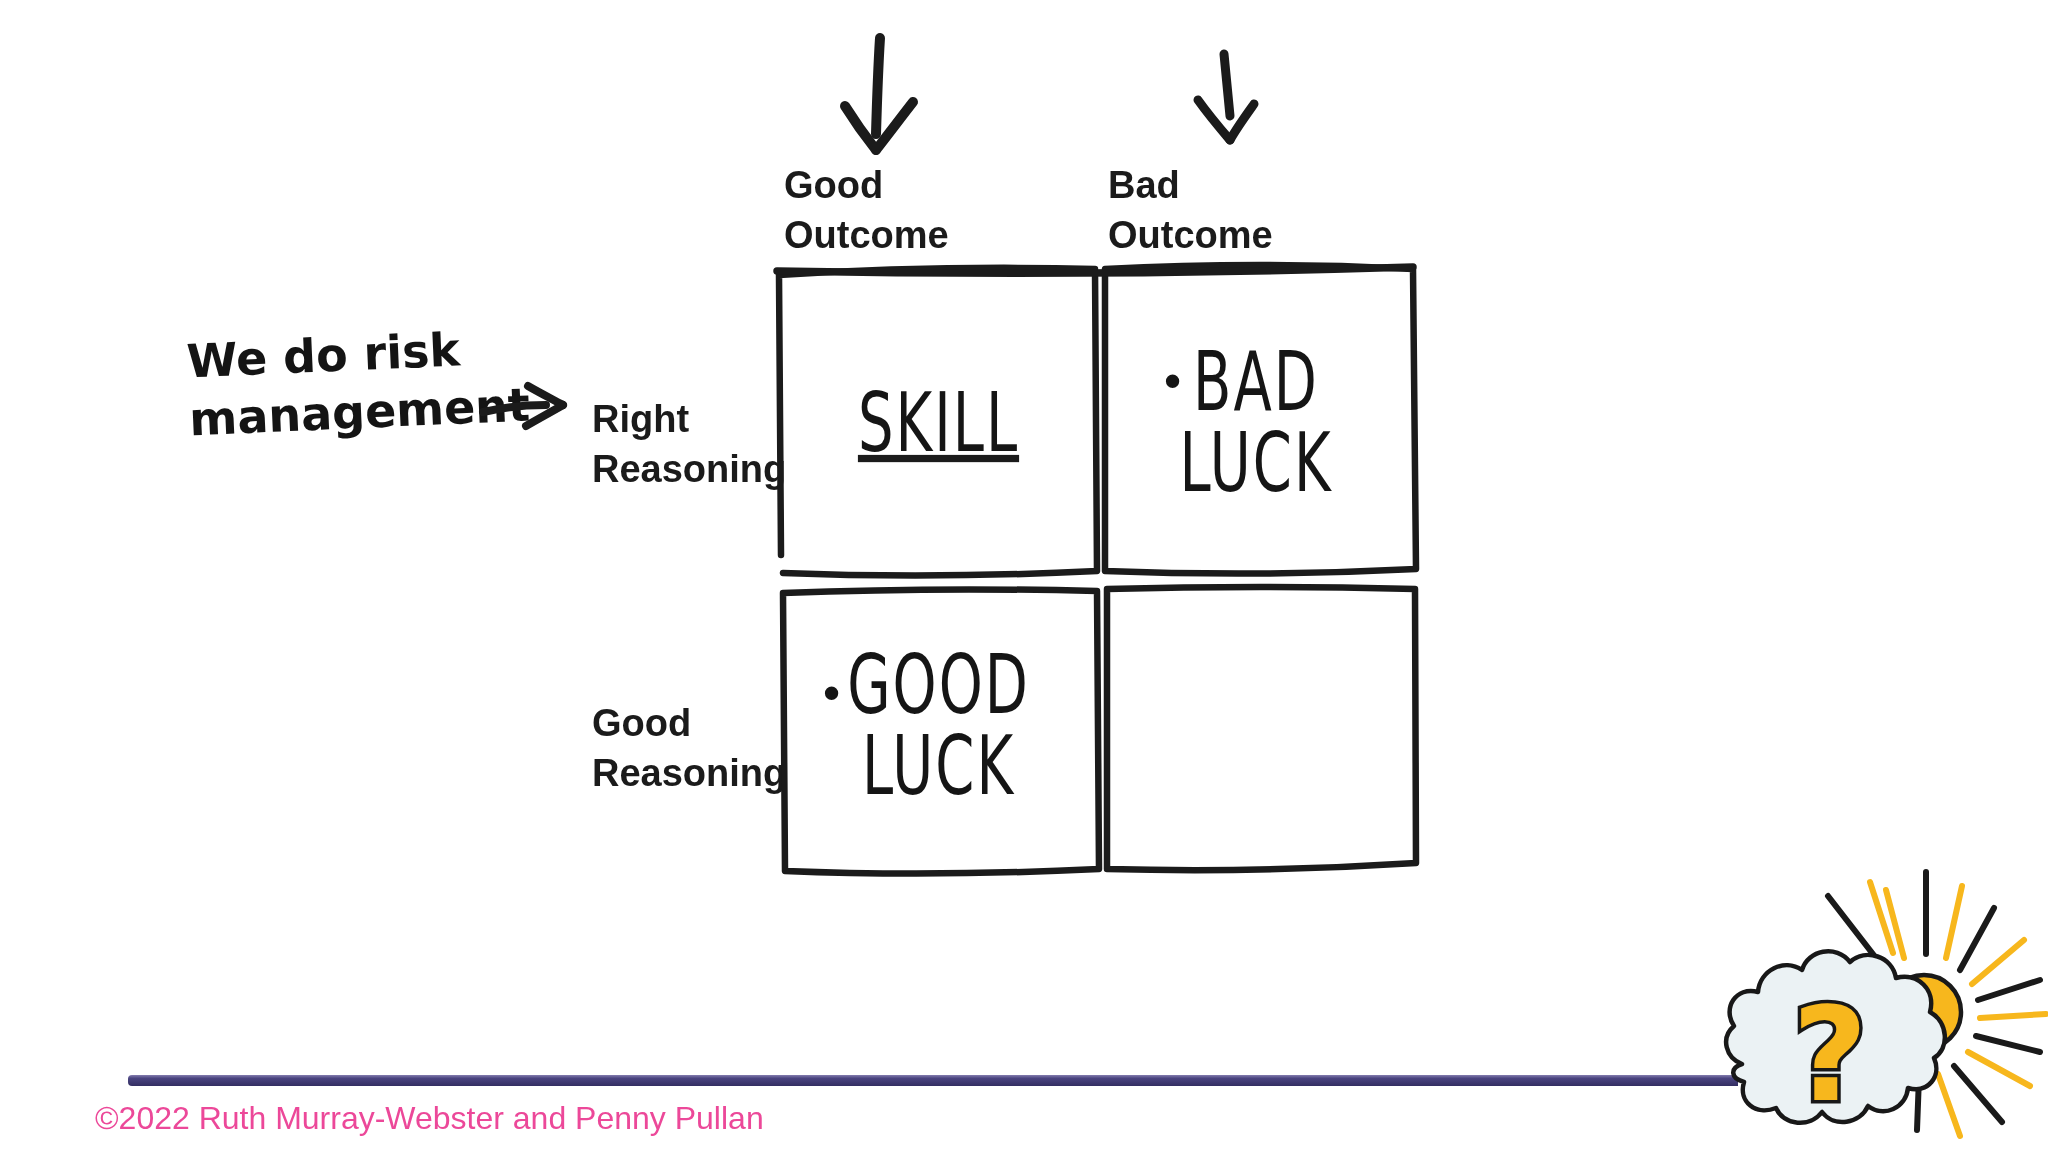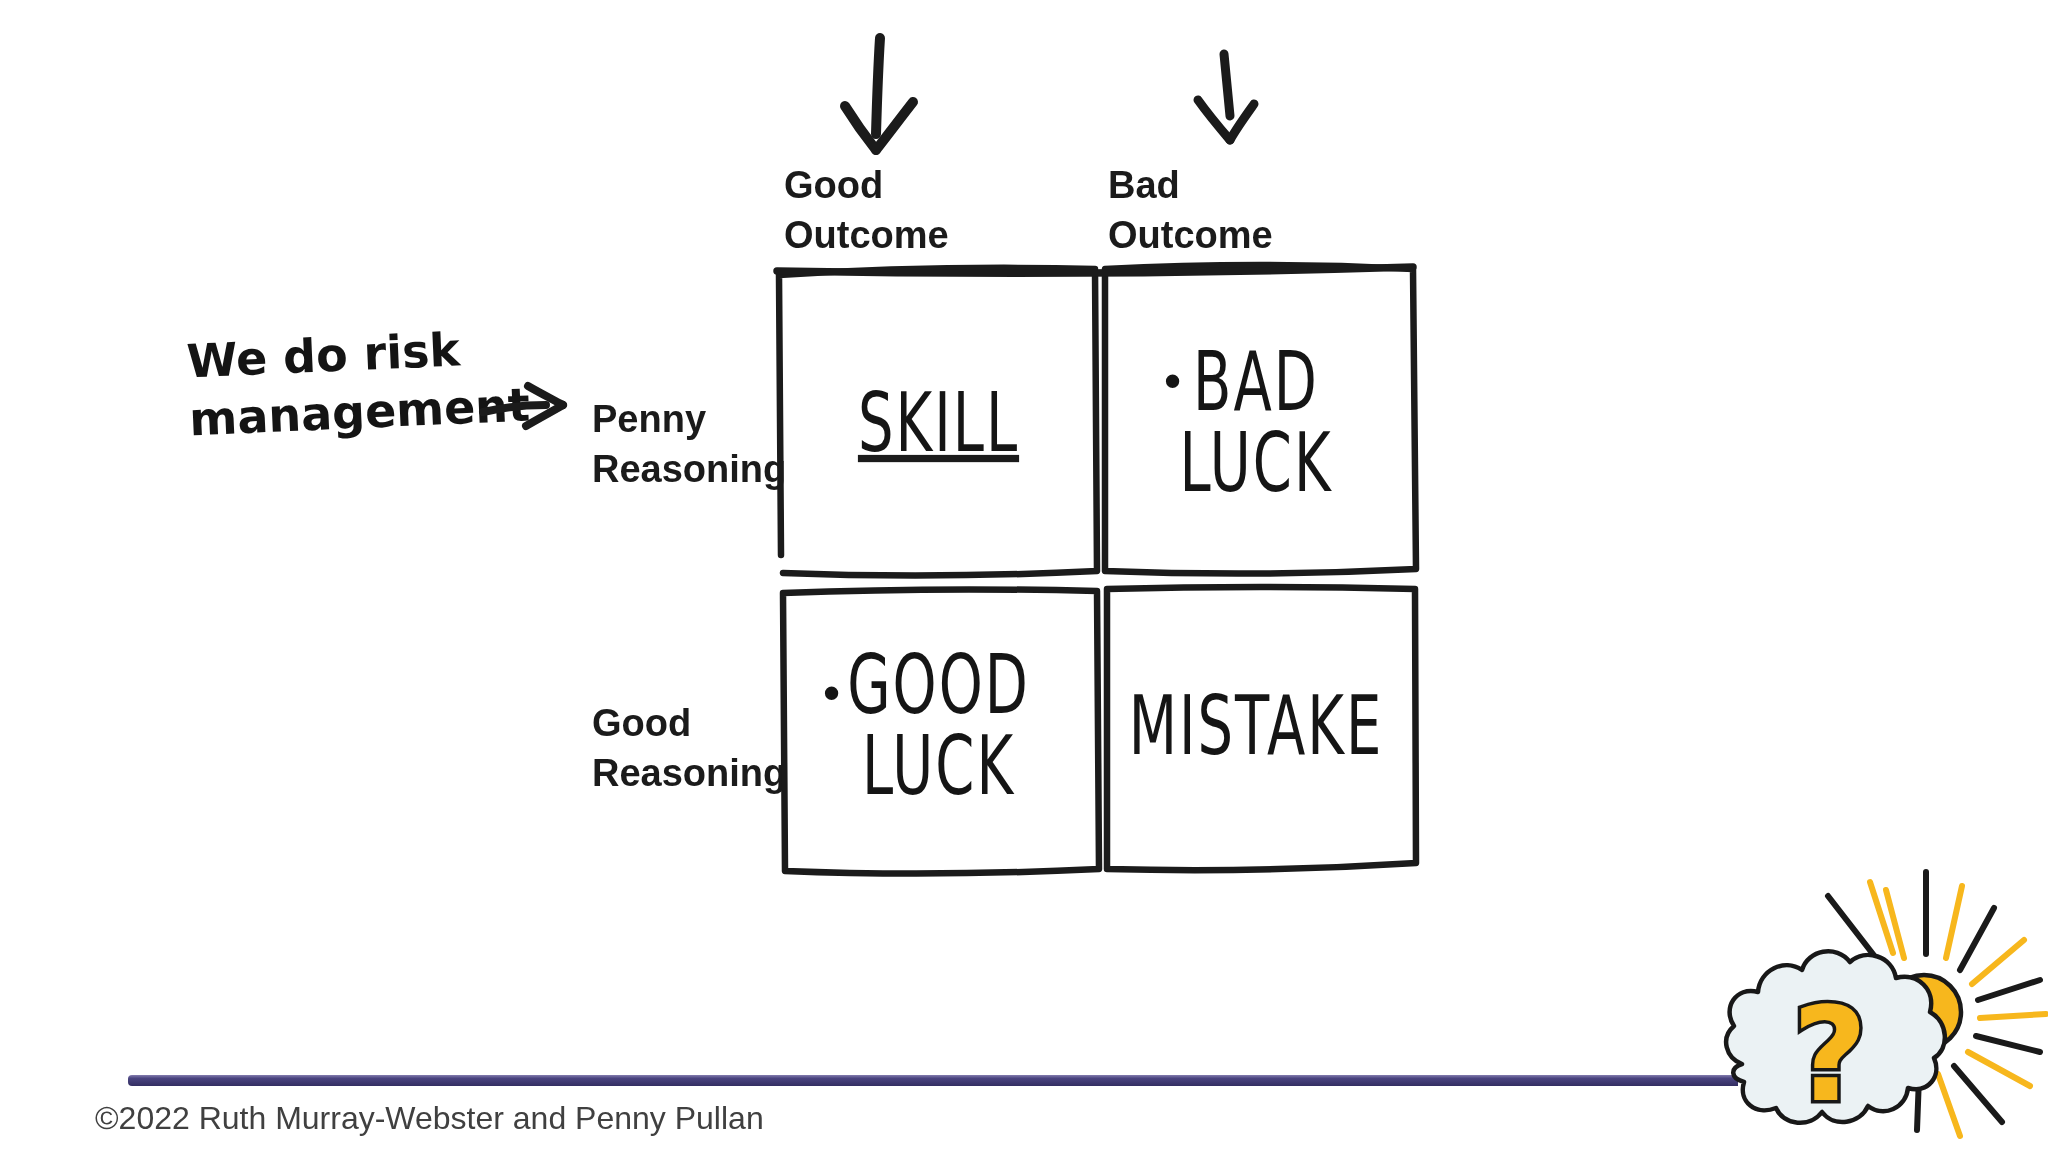--- a/index.html
+++ b/index.html
@@ -34,21 +34,21 @@
     font-family:"DejaVu Sans",sans-serif;font-weight:700;
     font-size:46px;line-height:1.25;transform:rotate(-2.5deg);
     white-space:pre-line;color:#141414;letter-spacing:0px;
   }
 
   
   .divider{
     background:linear-gradient(180deg,#847daf 0%,#4a4480 30%,#332e62 100%);
     border-radius:4px 0 0 4px;
   }
-  .copyright{font-size:32px;color:#404040;}
+  .copyright{font-size:32px;color:#ec4899;}
 
   svg{display:block;}
 </style>
 </head>
 <body>
 
 <div class="stage">
 
   <svg class="abs" style="left:835px;top:30px;" width="100" height="140" viewBox="0 0 100 140">
     <g fill="none" stroke="#1b1b1b" stroke-width="10" stroke-linecap="round">
@@ -64,21 +64,21 @@
       <path d="M8,52 C18,66 28,78 40,92"></path>
       <path d="M64,56 C54,70 46,81 40,92"></path>
     </g>
   </svg>
 
   <div class="abs hdr" style="left:784px;top:160px;">Good
 Outcome</div>
   <div class="abs hdr" style="left:1108px;top:160px;">Bad
 Outcome</div>
 
-  <div class="abs hdr" style="left:592px;top:394px;">Penny
+  <div class="abs hdr" style="left:592px;top:394px;">Right
 Reasoning</div>
   <div class="abs hdr" style="left:592px;top:698px;">Good
 Reasoning</div>
 
   <div class="abs handwriting" style="left:188px;top:326px;">We do risk
 management</div>
 
   <svg class="abs" style="left:478px;top:376px;" width="95" height="58" viewBox="0 0 95 58">
     <g fill="none" stroke="#1b1b1b" stroke-width="8" stroke-linecap="round">
       <path d="M5,36 C26,31 46,29 68,29"></path>
@@ -111,23 +111,20 @@
     <span class="cell-text">BAD
 LUCK</span>
   </div>
 
   <div class="abs cell" style="left:780px;top:576px;width:317px;height:300px;">
     <span class="cell-bullet" style="left:38px;top:92px;">•</span>
     <span class="cell-text">GOOD
 LUCK</span>
   </div>
 
-  <div class="abs cell" style="left:1097px;top:576px;width:318px;height:300px;">
-    <span class="cell-text">MISTAKE</span>
-  </div>
 
   <div class="abs divider" style="left:128px;top:1075px;width:1610px;height:11px;"></div>
 
   <div class="abs copyright" style="left:95px;top:1100px;">©2022 Ruth Murray-Webster and Penny Pullan</div>
 
   <svg class="abs" style="left:1688px;top:858px;" width="360" height="294" viewBox="0 0 360 294">
 
     <g stroke-linecap="round" fill="none">
       <path d="M216,100 L198,32" stroke="#f7b71d" stroke-width="6"></path>
       <path d="M238,96  L238,14" stroke="#1a1a1a" stroke-width="6"></path>

